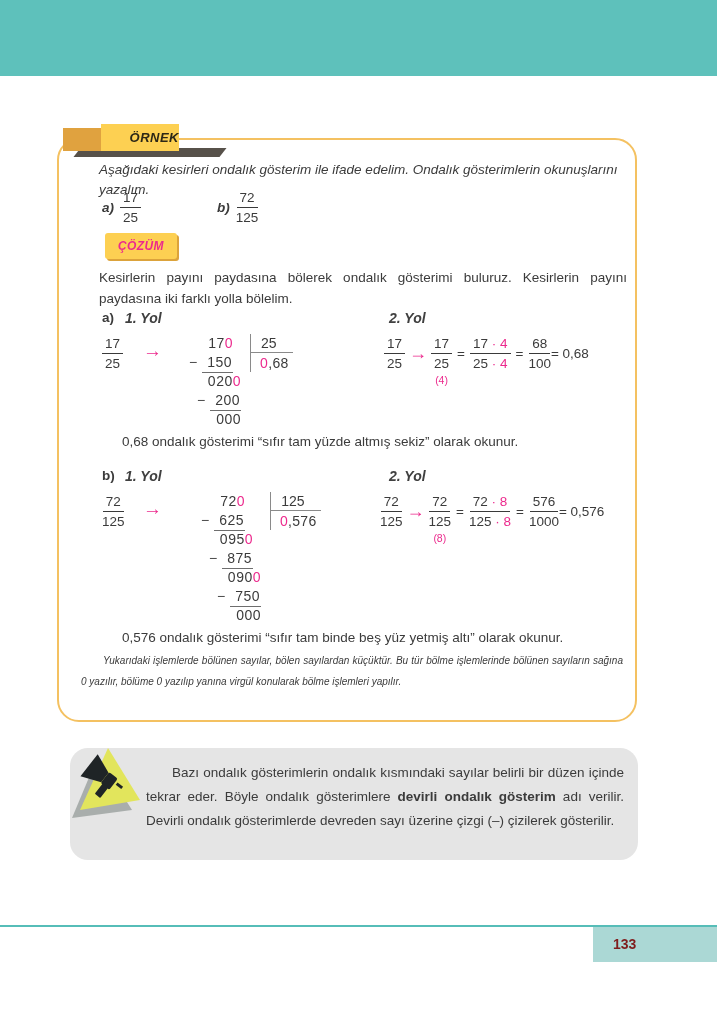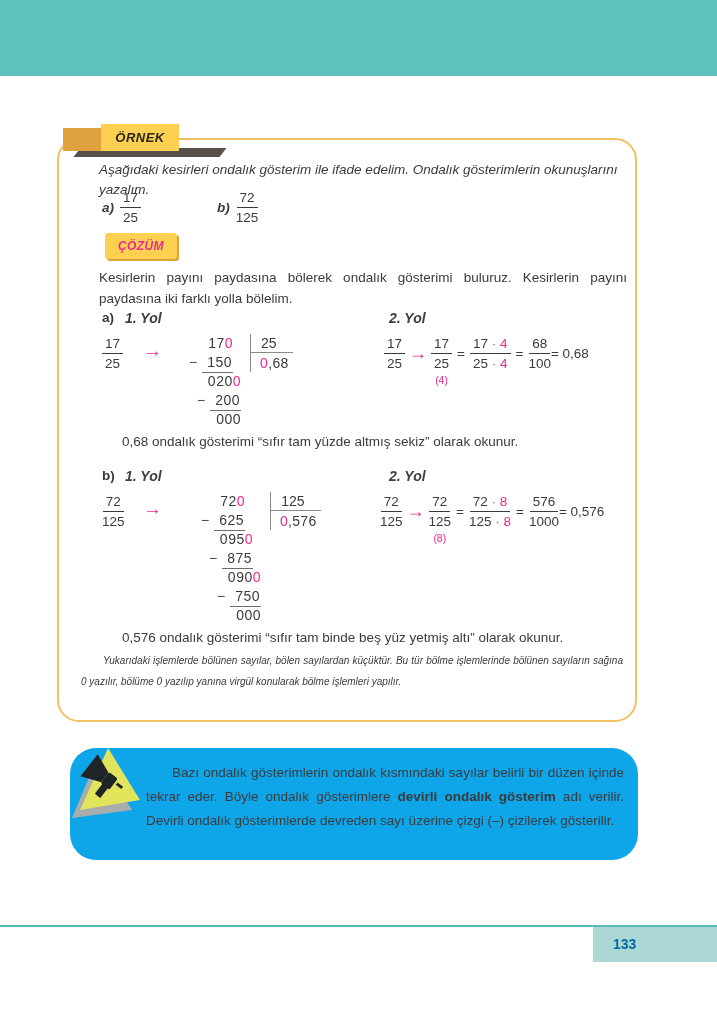--- a/index.html
+++ b/index.html
@@ -5,33 +5,33 @@
   * { margin:0; padding:0; box-sizing:border-box; }
   html,body { background:#ffffff; }
   body {
     width:717px; height:1024px; position:relative; overflow:hidden;
     font-family:"Liberation Sans", sans-serif; color:#3b3b3b;
   }
   
   .header-bar { position:absolute; left:0; top:0; width:717px; height:76px; background:#5ec1bb; }
   .footer-line { position:absolute; left:0; top:925px; width:717px; height:2px; background:#56bdb8; }
   .footer-box { position:absolute; left:593px; top:927px; width:124px; height:35px; background:#abd8d5; }
-  .footer-box span { display:block; padding-left:20px; line-height:35px; font-size:14px; font-weight:bold; color:#0369a1; }
+  .footer-box span { display:block; padding-left:20px; line-height:35px; font-size:14px; font-weight:bold; color:#7f1d1d; }
 
   
   .example-box {
     position:absolute; left:57px; top:138px; width:580px; height:584px;
     border:2px solid #f4c161; border-radius:22px; background:#ffffff;
   }
   
   .ornek-tab { position:absolute; left:63px; top:124px; width:170px; height:40px; z-index:3; }
   .ornek-shadow { position:absolute; left:14px; top:24px; width:146px; height:9px; background:#57514a; transform:skewX(-38deg); }
   .ornek-fold { position:absolute; left:0; top:4px; width:38px; height:23px; background:#e0a23f; }
   .ornek-body { position:absolute; left:38px; top:0; width:78px; height:27px; background:#fdd052;
-    font-size:13px; font-weight:bold; font-style:italic; color:#2c2717; text-align:center; line-height:27px; letter-spacing:.5px; }
+    font-size:13px; font-weight:bold; font-style:italic; color:#2c2717; text-align:right; line-height:27px; letter-spacing:.5px; }
   
   .cozum-tab { position:absolute; left:46px; top:93px; width:72px; height:26px; background:#fdd052;
     border-radius:3px; box-shadow:2px 2px 0 #dca33b; z-index:2;
     font-size:12px; font-weight:bold; font-style:italic; color:#ec2a8d; text-align:center; line-height:26px; letter-spacing:.4px; }
 
   .intro { position:absolute; left:40px; top:20px; width:538px; font-size:13.5px; font-style:italic; line-height:20px; color:#3b3b3b; }
   .problems { position:absolute; left:43px; top:50px; }
   .problem { position:absolute; top:0; display:flex; align-items:center; }
   .problem.pa { left:0; } .problem.pb { left:115px; }
   .plabel { font-weight:bold; font-style:italic; font-size:13.5px; margin-right:6px; }
@@ -74,21 +74,21 @@
   .pr0 { padding-right:0; } .pr1 { padding-right:8px; } .pr2 { padding-right:16px; }
   .ld-right { border-left:1.5px solid #8a8a8a; margin-left:9px; }
   .ld-divisor { border-bottom:1.5px solid #8a8a8a; padding:0 16px 2px 10px; height:19px; line-height:18px; }
   .ld-quot { padding:1px 4px 0 9px; height:19px; line-height:19px; letter-spacing:.3px; }
 
   .reading { position:absolute; left:63px; font-size:13.5px; }
   #reading-a { top:294px; } #reading-b { top:490px; }
   .closing { position:absolute; left:22px; top:510px; width:542px; font-size:10px; line-height:21px; text-align:justify; text-indent:22px;font-style:italic; }
 
   
-  .note-box { position:absolute; left:70px; top:748px; width:568px; height:112px; background:#0ea5e9; border-radius:26px; }
+  .note-box { position:absolute; left:70px; top:748px; width:568px; height:112px; background:#e5e5e5; border-radius:18px; }
   .note-icon { position:absolute; left:0px; top:-8px; width:76px; height:84px; }
   .note-text { position:absolute; left:76px; top:13px; width:478px; font-size:13.5px; line-height:24px; }
   .note-p1 { text-indent:26px; text-align:justify; }
   .note-p2 { text-indent:16px; }
   .note-bold { font-weight:bold; }
   .ovl { text-decoration:overline; text-decoration-thickness:1.5px; }
 </style>
 </head>
 <body>
 

